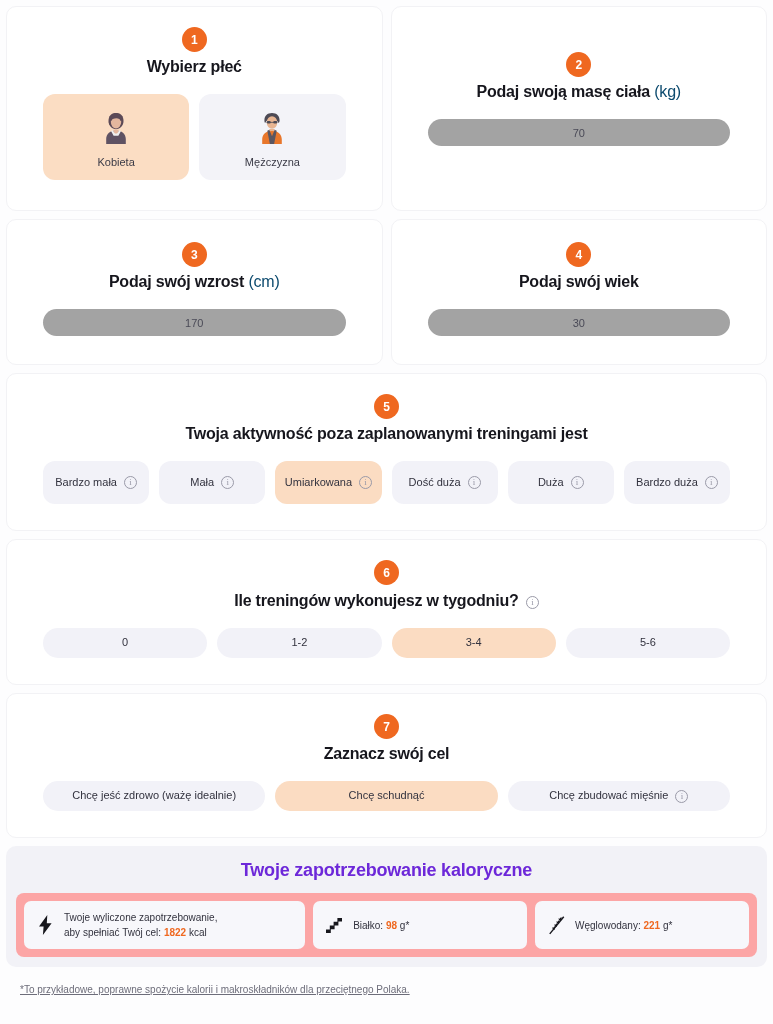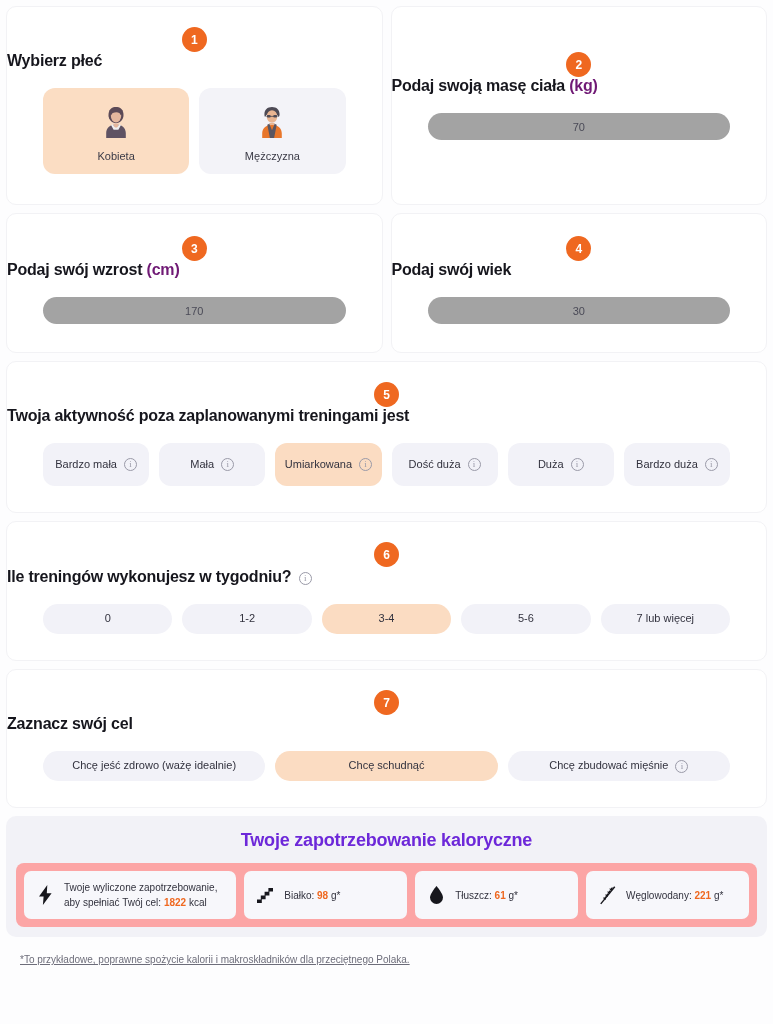--- a/index.html
+++ b/index.html
@@ -35,27 +35,28 @@
     border-radius: 50%;
     background: #ef6820;
     color: #ffffff;
     font-size: 12px;
     font-weight: 700;
     display: flex; align-items: center; justify-content: center;
     margin: 0 auto;
   }
 
   .q-title {
+    text-align: center;
     font-size: 16px;
     font-weight: 700;
     color: #16161d;
-    margin-top: 0;
+    margin-top: 6px;
     letter-spacing: -0.2px;
   }
-  .q-title .unit { font-weight: 700; color: #701a75; }
+  .q-title .unit { font-weight: 400; color: #0c4a6e; }
   .q-title .info { display:inline-block; vertical-align: 1px; margin-left: 3px;}
 
   .info-circle {
     display: inline-flex;
     align-items: center; justify-content: center;
     width: 13px; height: 13px;
     border: 1px solid #9a9aa8;
     border-radius: 50%;
     color: #9a9aa8;
     font-size: 9px;
@@ -288,23 +289,20 @@
       </div>
       <div class="opt pill">
         <span>1-2</span>
       </div>
       <div class="opt pill sel">
         <span>3-4</span>
       </div>
       <div class="opt pill">
         <span>5-6</span>
       </div>
-      <div class="opt pill">
-        <span>7 lub więcej</span>
-      </div>
     </div>
   </div>
 
   <div class="card" style="padding-top:20px;">
     <div class="badge">7</div>
     <div class="q-title">Zaznacz swój cel</div>
     <div class="opt-row">
       <div class="opt pill">
         <span>Chcę jeść zdrowo (ważę idealnie)</span>
       </div>
@@ -336,28 +334,20 @@
 
       <div class="macro">
         <div class="macro-ico">
           <svg width="17" height="17" viewBox="0 0 17 17">
               <path d="M16 1h-4.6v3.8H7.6v3.8H3.8v3.8H0V16h4.8v-3.8h3.8V8.4h3.8V4.6H16V1z" fill="#17171d"></path>
             </svg>
         </div>
         <div class="mtext"><span>Białko: </span><span class="hl">98</span><span> g*</span></div>
       </div>
 
-      <div class="macro">
-        <div class="macro-ico">
-          <svg width="13" height="18" viewBox="0 0 13 18">
-              <path d="M6.5 0S0 7.6 0 11.5A6.5 6.5 0 0013 11.5C13 7.6 6.5 0 6.5 0z" fill="#17171d"></path>
-            </svg>
-        </div>
-        <div class="mtext"><span>Tłuszcz: </span><span class="hl">61</span><span> g*</span></div>
-      </div>
 
       <div class="macro">
         <div class="macro-ico">
           <svg width="18" height="19" viewBox="0 0 18 19">
             <g fill="#17171d">
               <path d="M14.6 1.2c-1.4.2-2.3 1.5-2 2.9 1.4-.2 2.3-1.5 2-2.9z"></path>
               <path d="M12.5 4.2c-1.4.2-2.3 1.5-2 2.9 1.4-.2 2.3-1.5 2-2.9z"></path>
               <path d="M10.4 7.2c-1.4.2-2.3 1.5-2 2.9 1.4-.2 2.3-1.5 2-2.9z"></path>
               <path d="M8.3 10.2c-1.4.2-2.3 1.5-2 2.9 1.4-.2 2.3-1.5 2-2.9z"></path>
               <path d="M11.4 2.6c.2 1.4 1.5 2.3 2.9 2-.2-1.4-1.5-2.3-2.9-2z"></path>

